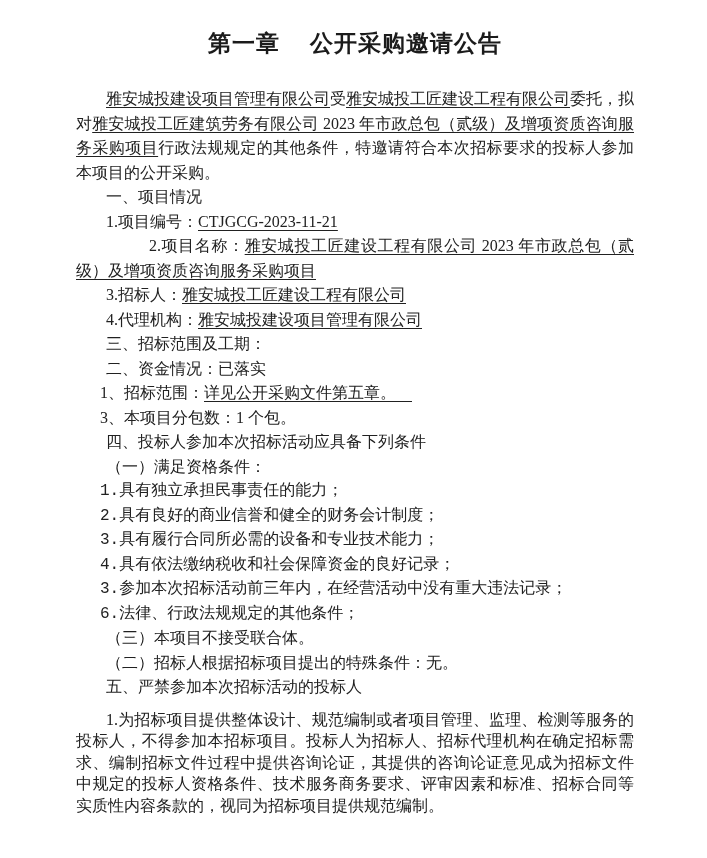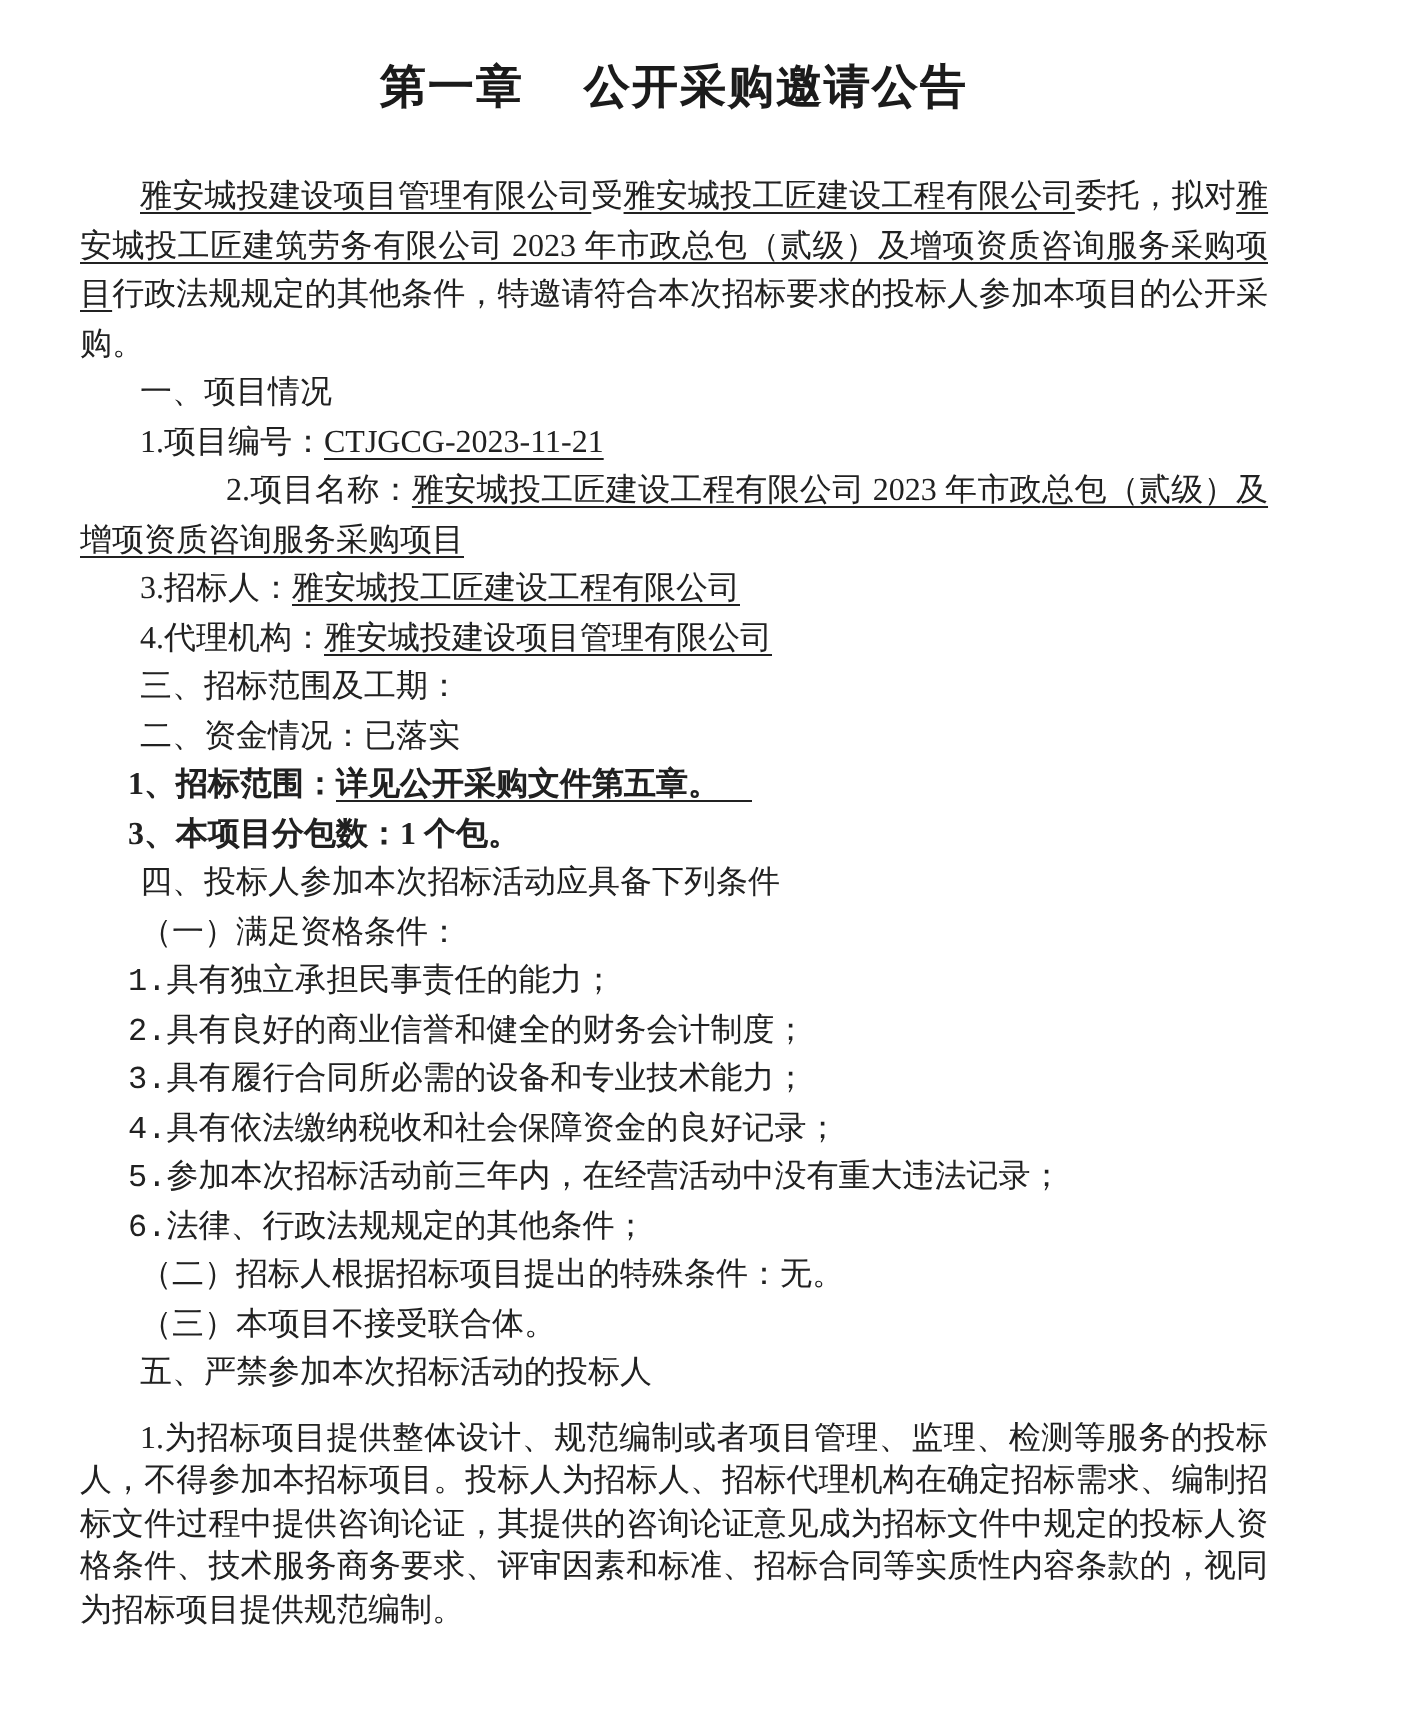--- a/index.html
+++ b/index.html
@@ -7,21 +7,21 @@
     padding: 0;
     background: #ffffff;
   }
   .page {
     position: relative;
     width: 707px;
     height: 858px;
     box-sizing: border-box;
     background: #ffffff;
     color: #212121;
-    padding: 22px 73px 0 40px;
+    padding: 22px 73px 0 76px;
     overflow: hidden;
     font-family: "Liberation Serif", "DejaVu Serif", serif;
     font-size: 16px;
   }
   .title {
     font-size: 23px;
     font-weight: bold;
     text-align: center;
     letter-spacing: 1px;
     margin: 6px 0 28px 0;
@@ -30,21 +30,21 @@
   .title .chapter { margin-right: 1.3em; }
   #doc-body p {
     margin: 0;
     line-height: 24.5px;
     text-align: justify;
   }
   .para    { text-indent: 30px; }
   .hang    { margin-left: -43px; text-indent: 73px; }
   .head    { text-indent: 30px; }
   .subhead { text-indent: 30px; }
-  .item    { text-indent: 24px; font-weight: bold; }
+  .item    { text-indent: 24px; }
   .subitem { text-indent: 24px; font-family: Liberation Mono, monospace; }
   .final   { line-height: 21.5px !important; margin-top: 9px !important; }
   .b { font-weight: normal; }
   .u {
     text-decoration: underline;
     text-decoration-thickness: 1px;
     text-underline-offset: 3px;
   }
 </style>
 </head>
@@ -62,20 +62,20 @@
       <p class="head"><span class="b">三、招标范围及工期：</span></p>
       <p class="head"><span class="b">二、资金情况：</span><span>已落实</span></p>
       <p class="item"><span>1、招标范围：</span><span class="u">详见公开采购文件第五章。　</span></p>
       <p class="item"><span>3、本项目分包数：1 个包。</span></p>
       <p class="head"><span class="b">四、投标人参加本次招标活动应具备下列条件</span></p>
       <p class="subhead"><span class="b">（一）满足资格条件：</span></p>
       <p class="subitem"><span>1.具有独立承担民事责任的能力；</span></p>
       <p class="subitem"><span>2.具有良好的商业信誉和健全的财务会计制度；</span></p>
       <p class="subitem"><span>3.具有履行合同所必需的设备和专业技术能力；</span></p>
       <p class="subitem"><span>4.具有依法缴纳税收和社会保障资金的良好记录；</span></p>
-      <p class="subitem"><span>5.参加本次招标活动前三年内，在经营活动中没有重大违法记录；</span></p>
+      <p class="subitem"><span>3.参加本次招标活动前三年内，在经营活动中没有重大违法记录；</span></p>
       <p class="subitem"><span>6.法律、行政法规规定的其他条件；</span></p>
+      <p class="subhead"><span class="b">（三）本项目不接受联合体。</span></p>
       <p class="subhead"><span class="b">（二）招标人根据招标项目提出的特殊条件：</span><span>无。</span></p>
-      <p class="subhead"><span class="b">（三）本项目不接受联合体。</span></p>
       <p class="head"><span class="b">五、严禁参加本次招标活动的投标人</span></p>
       <p class="para final"><span>1.为招标项目提供整体设计、规范编制或者项目管理、监理、检测等服务的投标人，不得参加本招标项目。投标人为招标人、招标代理机构在确定招标需求、编制招标文件过程中提供咨询论证，其提供的咨询论证意见成为招标文件中规定的投标人资格条件、技术服务商务要求、评审因素和标准、招标合同等实质性内容条款的，视同为招标项目提供规范编制。</span></p>
     </div>
 </div>
 
 </body></html>

